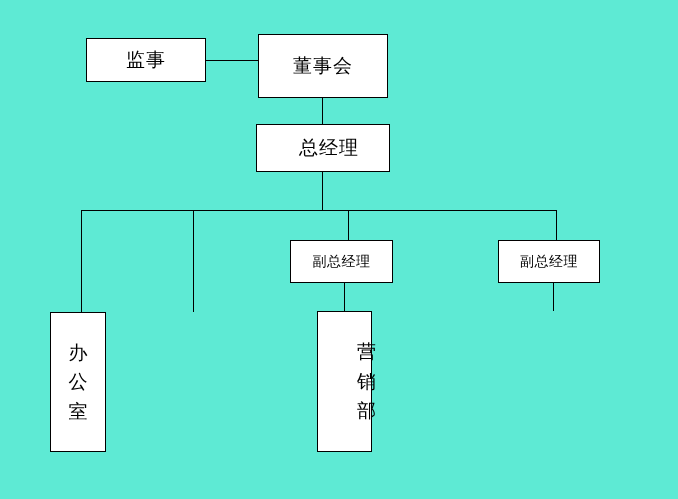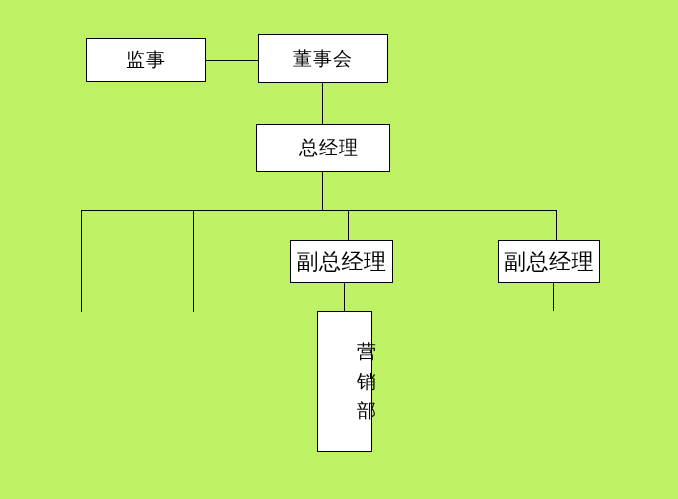--- a/index.html
+++ b/index.html
@@ -11,21 +11,21 @@
     width: 678px;
     height: 499px;
     background: #ffffff;
     font-family: "DejaVu Sans", "Liberation Sans", sans-serif;
     overflow: hidden;
   }
   #chart-canvas {
     position: relative;
     width: 678px;
     height: 499px;
-    background: #bef264;
+    background: #5eead4;
   }
 
   
   .node {
     position: absolute;
     box-sizing: border-box;
     border: 1px solid #000000;
     background: #ffffff;
     display: flex;
     align-items: center;
@@ -39,21 +39,21 @@
     line-height: 1.05;
     color: #000000;
   }
   
   .node.horiz .node-label {
     font-size: 19px;
     letter-spacing: 1px;
     white-space: nowrap;
   }
   .node.horiz.small .node-label {
-    font-size: 22px;
+    font-size: 14px;
     letter-spacing: 0.5px;
   }
   
   .node.vert .node-label {
     font-size: 19px;
     line-height: 1.55;
     width: 1.2em;
     word-break: break-all;
     white-space: normal;
   }
@@ -89,36 +89,39 @@
   <div class="line v" style="left:556px; top:210px; height:30px;"></div>
 
   <div class="line v" style="left:344px; top:283px; height:28px;"></div>
 
   <div class="line v" style="left:553px; top:283px; height:28px;"></div>
 
   <div class="node horiz" style="left:86px; top:38px; width:120px; height:44px;">
     <span class="node-label">监事</span>
   </div>
 
-  <div class="node horiz" style="left:258px; top:34px; width:130px; height:49px;">
+  <div class="node horiz" style="left:258px; top:34px; width:130px; height:64px;">
     <span class="node-label">董事会</span>
   </div>
 
   <div class="node horiz" style="left:256px; top:124px; width:134px; height:48px;padding-left:12px;">
     <span class="node-label">总经理</span>
   </div>
 
   <div class="node horiz small" style="left:290px; top:240px; width:103px; height:43px;">
     <span class="node-label">副总经理</span>
   </div>
 
   <div class="node horiz small" style="left:498px; top:240px; width:102px; height:43px;">
     <span class="node-label">副总经理</span>
   </div>
 
+  <div class="node vert" style="left:50px; top:312px; width:56px; height:140px;">
+    <span class="node-label">办公室</span>
+  </div>
 
 
   <div class="node vert" style="left:317px; top:311px; width:55px; height:141px;padding-left:44px;">
     <span class="node-label">营销部</span>
   </div>
 
 
 </div>
 
 </body></html>

